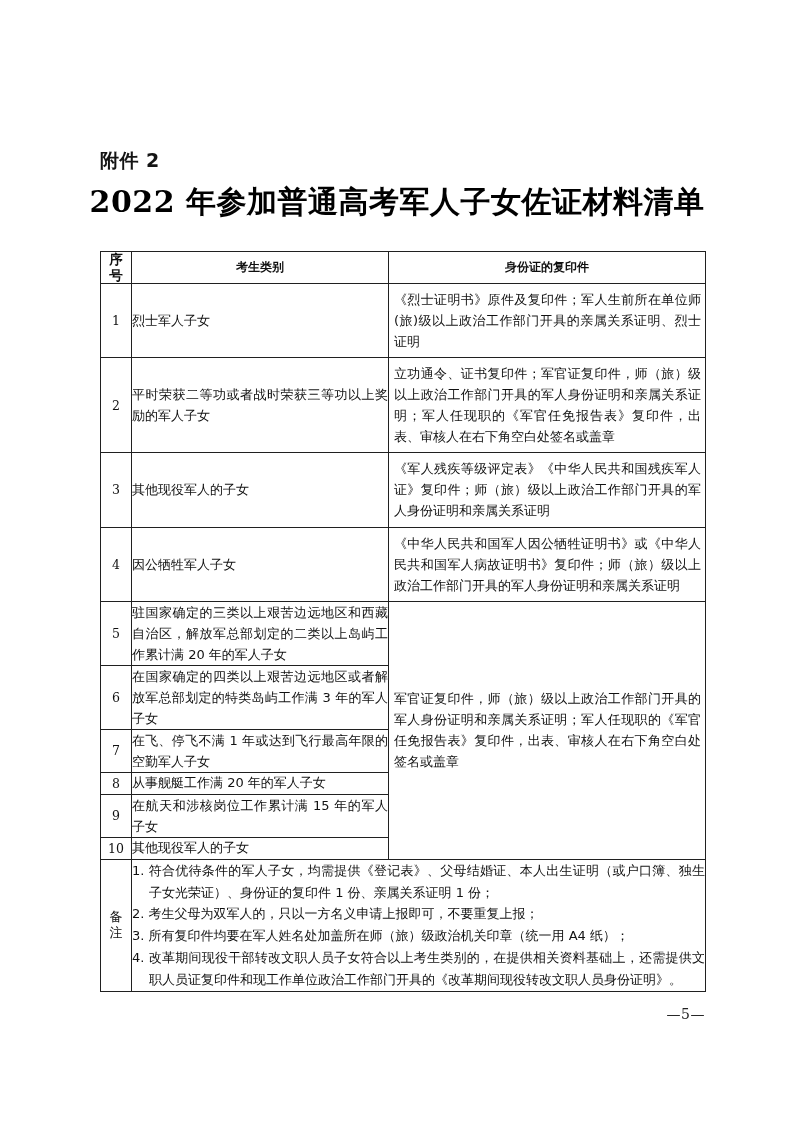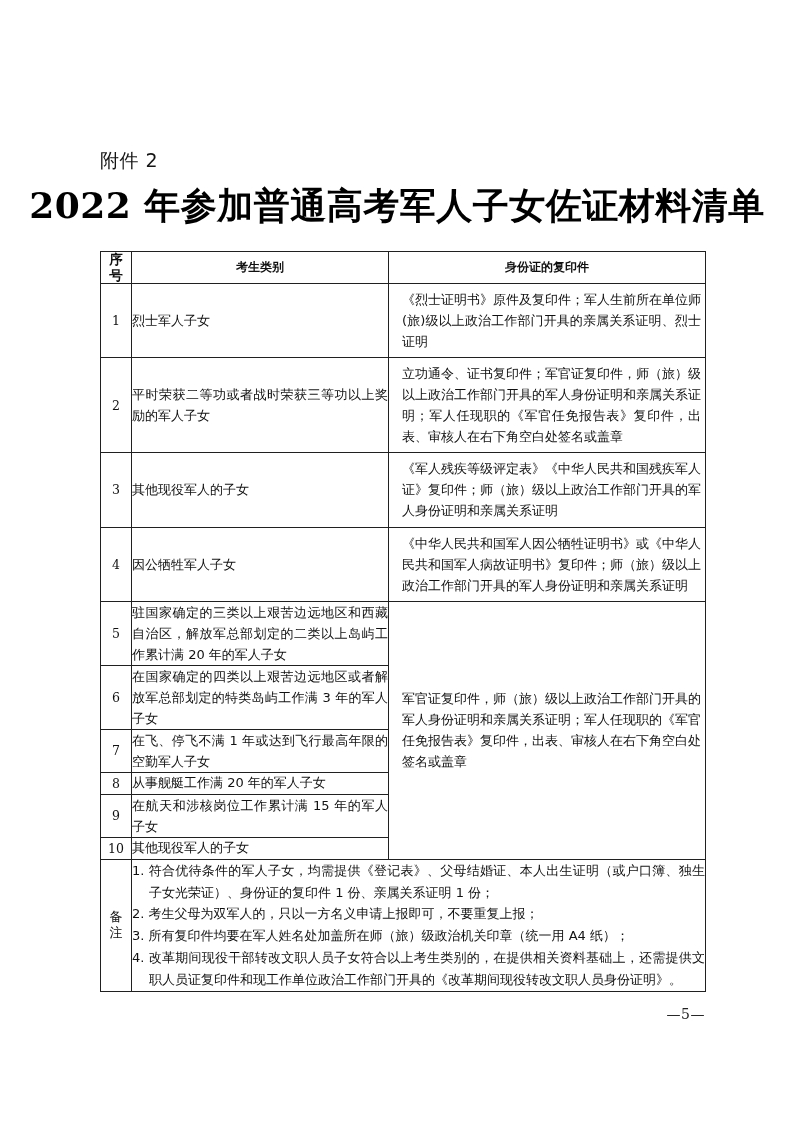--- a/index.html
+++ b/index.html
@@ -24,35 +24,35 @@
     width: 794px;
     height: 1123px;
   }
 
   
   .attach-label {
     position: absolute;
     left: 100px;
     top: 148px;
     font-size: 19px;
-    font-weight: 400;
+    font-weight: 700;
     letter-spacing: 0.5px;
     font-family: "DejaVu Sans", "Liberation Sans", sans-serif;
     color: #141414;
     white-space: nowrap;
   }
 
   
   .doc-title {
     position: absolute;
     left: 0;
     top: 182px;
     width: 794px;
     text-align: center;
-    font-size: 36px;
+    font-size: 30px;
     font-weight: 700;
     letter-spacing: 0.5px;
     font-family: "DejaVu Serif", "Liberation Serif", serif;
     color: #000000;
     white-space: nowrap;
   }
 
   
   .tbl-wrap {
     position: absolute;
@@ -100,21 +100,21 @@
   .cell {
     font-size: 13px;
     line-height: 1.62;
     padding: 5px 5px 5px 7px;
     font-family: "DejaVu Sans", "Liberation Sans", sans-serif;
     color: #111;
     text-align: justify;
     text-justify: inter-ideograph;
   }
   .cell.mat {
-    padding: 5px 4px 5px 13px;
+    padding: 5px 4px 5px 5px;
   }
   .cell.tight { line-height: 1.6; }
 
   .merged {
     vertical-align: top;
     padding-top: 24px;
   }
 
   
   .remark-label {

